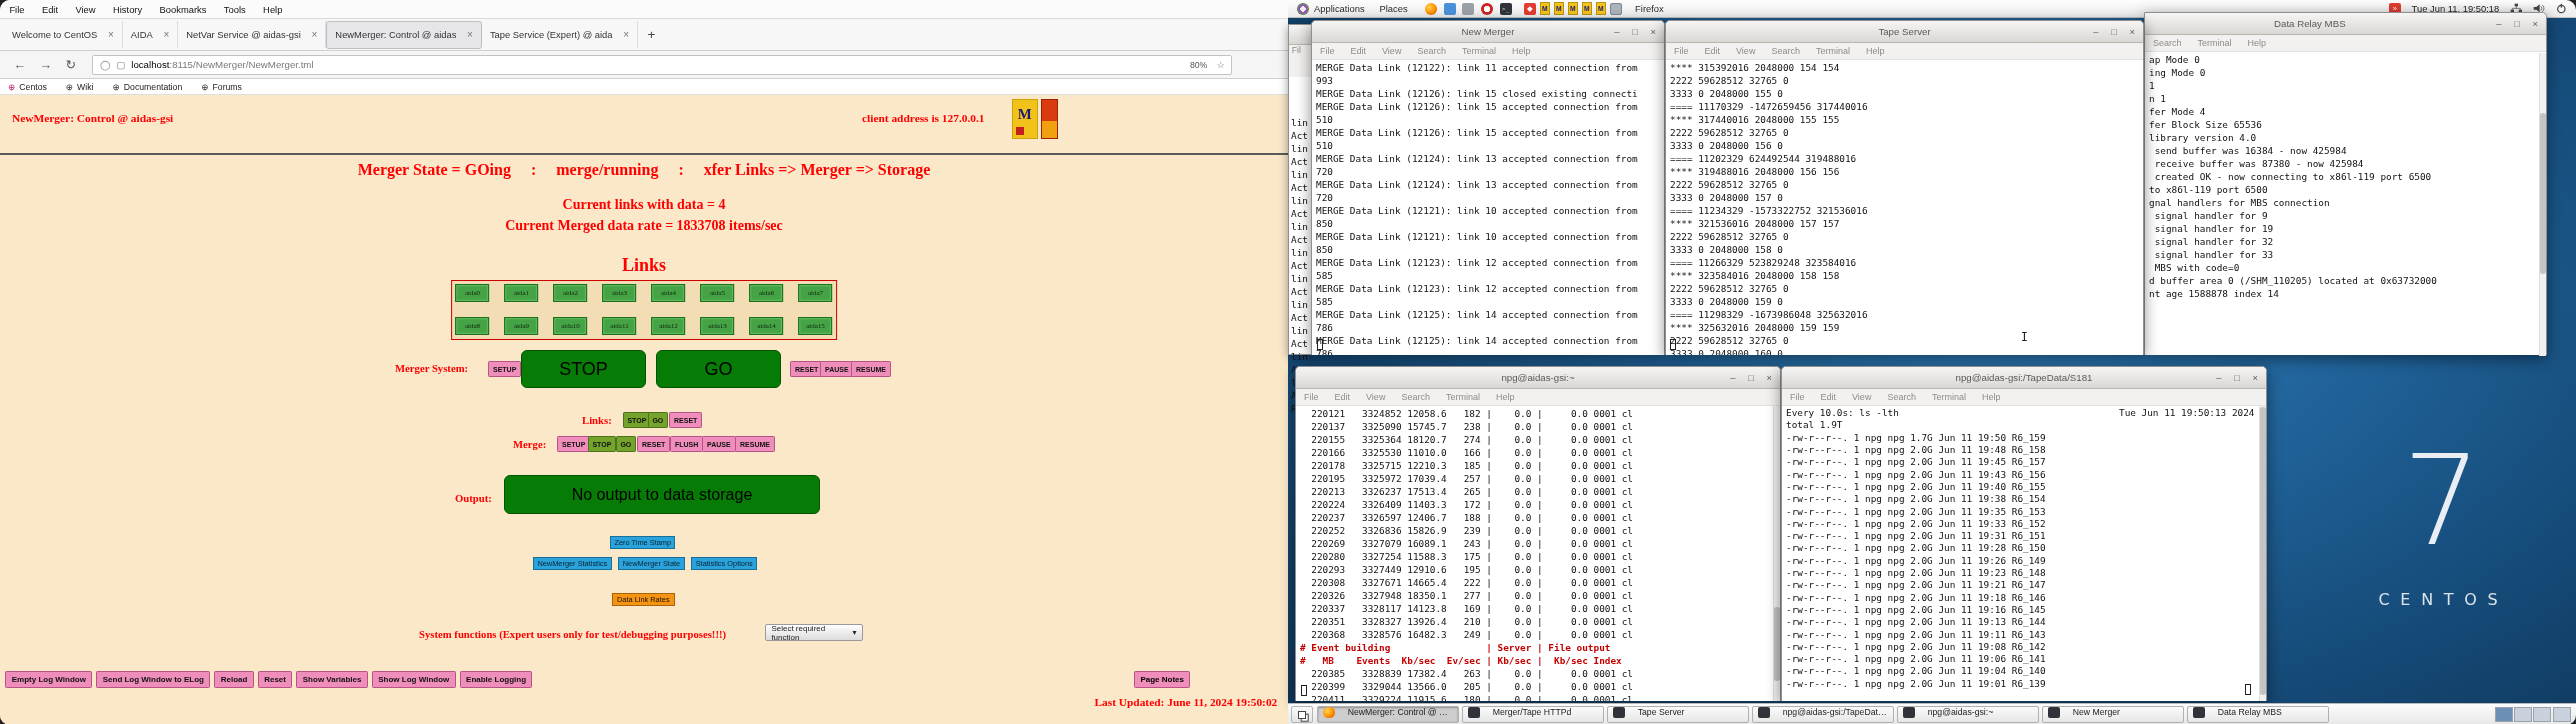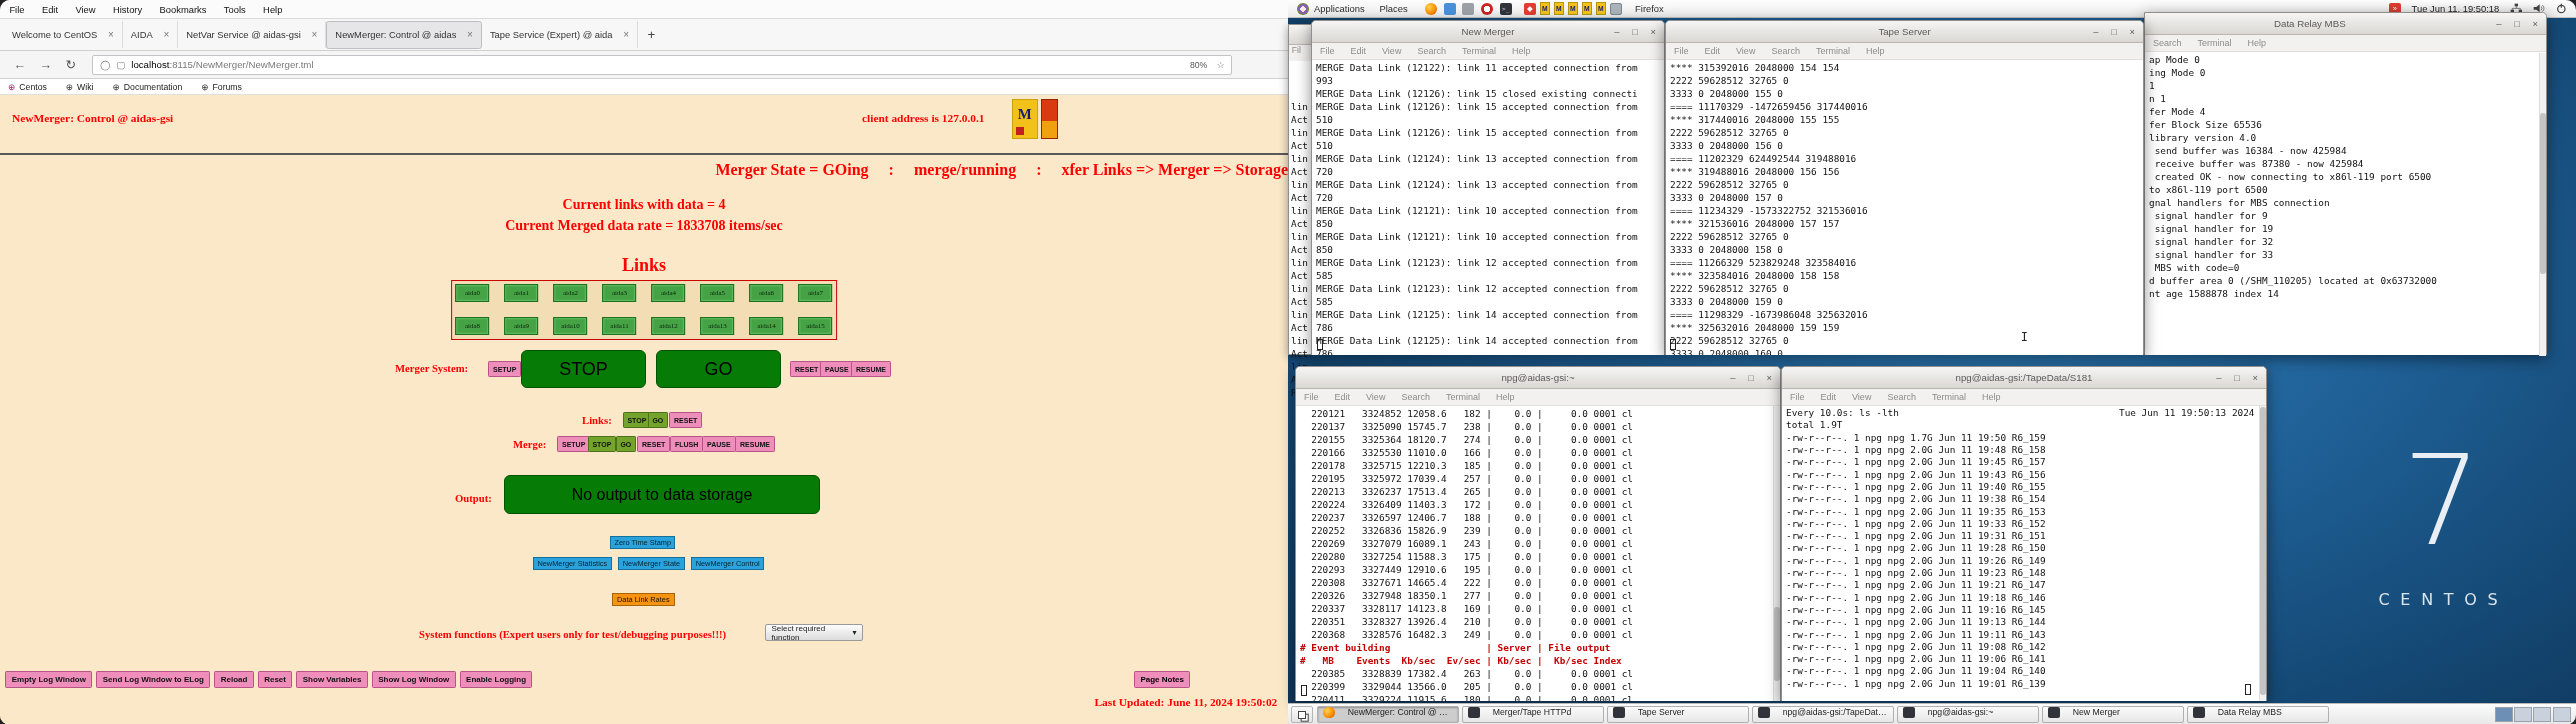--- a/index.html
+++ b/index.html
@@ -42,21 +42,21 @@
   .pg-title { position:absolute; left:12px; top:17.4px; font-weight:bold; font-size:11.4px; color:#f00; }
   .pg-client { position:absolute; left:862px; top:17.4px; font-weight:bold; font-size:11.4px; color:#f00; }
   .logo1 { position:absolute; left:1012px; top:4px; width:25.5px; height:40px; background:#f3c21a;
            border:0.7px solid #caa20a; color:#1a1a70; font-weight:bold; font-size:14.8px; text-align:center; line-height:29.5px; }
   .logo1::after { content:""; position:absolute; left:2.7px; bottom:2.7px; width:8px; height:8px; background:#c42020; }
   .logo2 { position:absolute; left:1041px; top:4px; width:17.4px; height:40px;
            background:linear-gradient(180deg,#d93a10 0 55%, #f0a010 55% 100%); border:0.7px solid #992200; }
   .pg-hr { position:absolute; left:0; top:58px; width:1288px; height:2px; background:#5a5a5a; }
   .center-line { position:absolute; left:0; width:1288px; text-align:center; color:#f00;
                  font-weight:bold; white-space:pre; }
-  .h-state { top:66px;  font-size:16px;text-align:right; }
+  .h-state { top:66px;  font-size:16px; }
   .h-links { top:102px; font-size:14px; }
   .h-rate  { top:123px; font-size:14px; }
   .h-linkshead { top:160px; font-size:18px; }
   .links-grid { position:absolute; left:50%; top:185px; transform:translateX(-50%);
                 border:0.7px solid #cc0000; padding:3.4px; display:grid;
                 grid-template-columns:repeat(8,34px); gap:15px; background:#f3ddb4; }
   .aida-btn { height:18px; background:#45a245; border:0.7px solid #1f6f1f;
               box-shadow:inset 0 0 0 1.3px #5cb85c; color:#0d260d; font-size:7px;
               display:flex; align-items:center; justify-content:center; font-family:"Liberation Serif",serif; }
   .row-label { position:absolute; font-weight:bold; font-size:10.7px; color:#f00; }
@@ -130,21 +130,21 @@
               font-size:9.4px; line-height:13px; color:#111; padding:1.3px 0 0 4px; overflow:hidden; }
   .tline { white-space:pre; }
   .tline.red { color:#c40000; font-weight:bold; }
   .vscroll { position:absolute; top:0; right:0; width:7.4px; height:100%; background:#f1f1f1; border-left:0.7px solid #ddd; }
   .vthumb { position:absolute; left:0.7px; width:6px; background:#c4c4c4; border-radius:2.7px; }
   .cursor-block { display:inline-block; width:6px; height:10.7px; border:0.7px solid #222; vertical-align:text-bottom; }
 
   .hidden-strip { position:absolute; left:1288px; top:24px; width:27px; height:331px; background:#fff;
                   border:0.7px solid #8f8f8f; box-shadow:0 2.7px 9.4px rgba(0,0,0,.4); }
   .hidden-strip .hs-title { height:20px; background:linear-gradient(#f6f5f4,#dad7d3); border-bottom:0.7px solid #b9b6b2; }
-  .hidden-strip .hs-menu { height:16px; color:#8c8c8c; font-size:8.7px; padding-left:2.7px; background:#f3f1ef; }
+  .hidden-strip .hs-menu { height:32px; color:#8c8c8c; font-size:8.7px; padding-left:2.7px; background:#f3f1ef; }
   .hidden-strip .hs-lines { font-family:"DejaVu Sans Mono",monospace; font-size:9.4px; line-height:13px;
                             white-space:pre; padding-left:2px; color:#111; }
 
   .ibeam { position:absolute; left:2021px; top:330px; color:#222; font-family:"DejaVu Sans Mono",monospace;
            font-size:11.4px; }
 
   
   .taskbar { position:absolute; left:1288px; top:703px; width:1288px; height:21.5px;
              background:linear-gradient(#fcfcfc,#e7e7e7); border-top:0.7px solid #b9b9b9;
              display:flex; align-items:center; }
@@ -301,21 +301,21 @@
       <div class="btn-pink" style="left:735px;top:341px;">RESUME</div>
 
       <div class="row-label" style="left:455px;top:397px;">Output:</div>
       <div class="btn-output">No output to data storage</div>
 
       <div class="btn-blue" style="left:610px;top:441px;">Zero Time Stamp</div>
       <div style="position:absolute;left:533px;top:462px;display:flex;gap:6.7px;">
 
       <div class="btn-blue" style="position:static;">NewMerger Statistics</div>
           <div class="btn-blue" style="position:static;">NewMerger State</div>
-          <div class="btn-blue" style="position:static;">NewMerger Control</div>
+          <div class="btn-blue" style="position:static;">Statistics Options</div>
         </div>
       <div class="btn-orange" style="left:612px;top:498px;">Data Link Rates</div>
 
       <div class="sysfun-label">System functions (Expert users only for test/debugging purposes!!!)</div>
       <div class="sysfun-select">
         <span>Select required function</span>
         <span>▾</span>
       </div>
 
       <div class="log-row">

